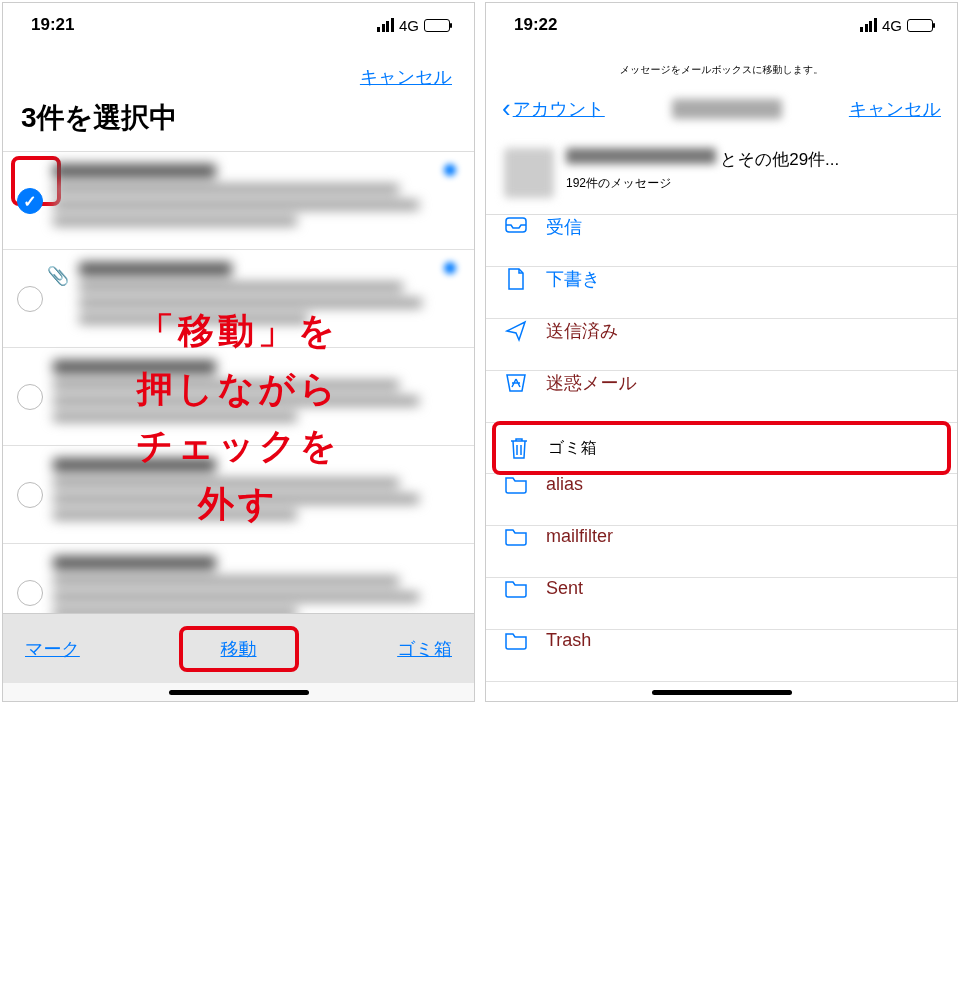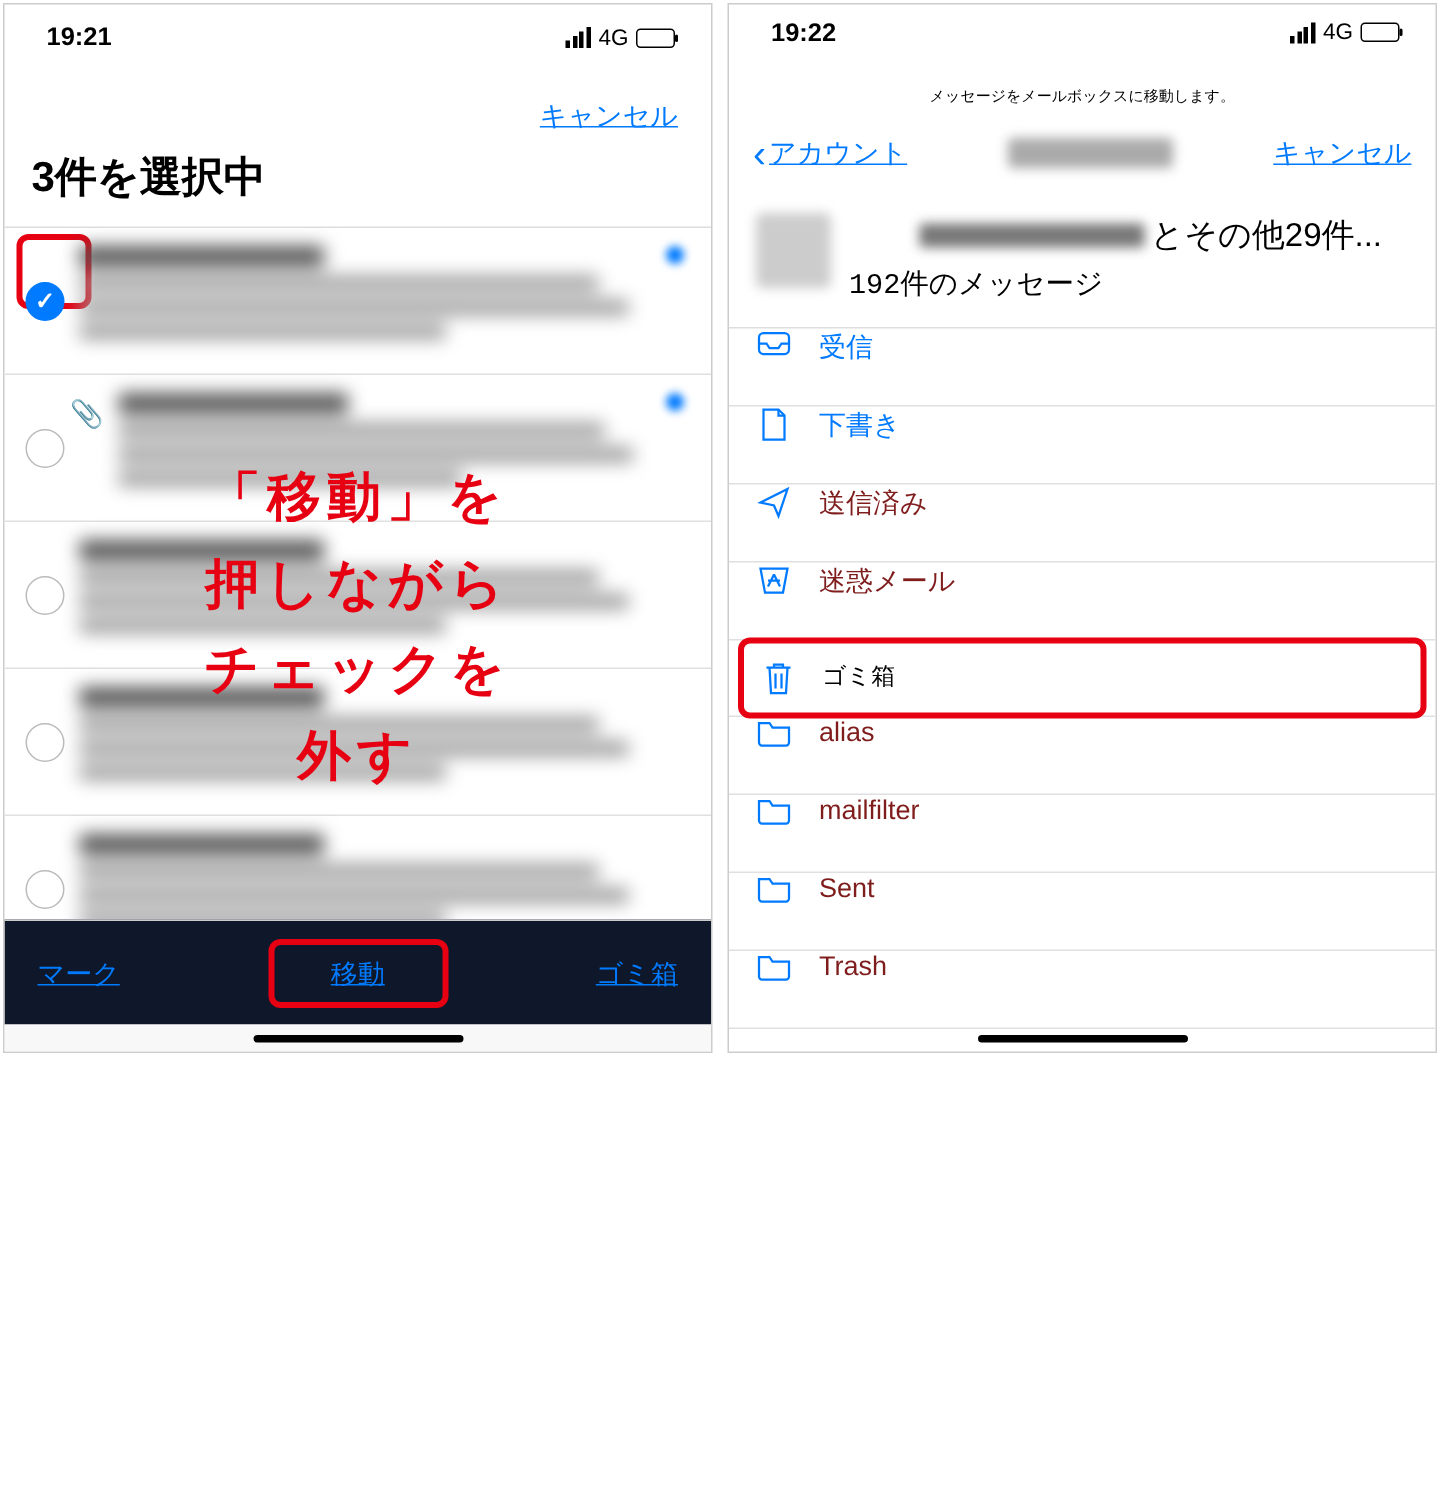--- a/index.html
+++ b/index.html
@@ -82,21 +82,21 @@
   }
   .overlay-text {
     position:absolute; top:150px; left:0; right:0;
     text-align:center; color:#e60012; font-size:36px; font-weight:700;
     line-height:1.6; pointer-events:none; letter-spacing:4px;
     font-family:"Hiragino Sans", sans-serif;
   }
   .bottom-bar {
     height:70px; border-top:1px solid #ccc;
     display:flex; justify-content:space-between; align-items:center;
-    padding:0 22px; background:#0f172a; position:relative;
+    padding:0 22px; background:#e5e5e5; position:relative;
   }
   .red-box-move {
     position:absolute; left:50%; top:50%; transform:translate(-50%,-50%);
     width:120px; height:46px; border:4px solid #e60012; border-radius:8px; pointer-events:none;
   }
   .home-indicator {
     position:absolute; bottom:6px; left:50%; transform:translateX(-50%);
     width:140px; height:5px; background:#000; border-radius:3px;
   }
 
@@ -107,23 +107,23 @@
     padding:6px 16px 14px;
   }
   .back-link { color:#007aff; font-size:18px; display:flex; align-items:center; gap:2px;}
   .back-link .chev { font-size:26px; font-weight:300; }
   .center-blur { width:110px; height:20px; background:#aaa; border-radius:3px; filter:blur(4px);}
   .msg-summary {
     display:flex; gap:12px; padding:10px 18px 16px; border-bottom:1px solid #ddd;
   }
   .thumb-blur { width:50px; height:50px; background:#ccc; filter:blur(4px); border-radius:4px; flex-shrink:0;}
   .msg-text { display:flex; flex-direction:column; gap:4px;}
-  .msg-text .l1 { display:flex; align-items:center; gap:4px; font-size:22px;margin-left:47px;}
+  .msg-text .l1 { display:flex; align-items:flex-start; gap:4px; font-size:17px;}
   .msg-text .l1-blur { width:150px; height:16px; background:#777; filter:blur(4px); border-radius:2px;}
-  .msg-count { font-size:19px; color:#000;font-family:Liberation Mono, monospace;}
+  .msg-count { font-size:12px; color:#000;}
   .folder-list { flex:1; }
   .folder-item {
     display:flex; align-items:flex-start; gap:18px;
     padding:0 18px; height:52px;
     border-bottom:1px solid #e0e0e0;
     margin-left:0;
   }
   .folder-item .icon { width:24px; color:#007aff; display:flex; justify-content:center;}
   .folder-item .label { font-size:18px; color:#7f1d1d;}
   .folder-item.blue-label .label { color:#007aff; }

